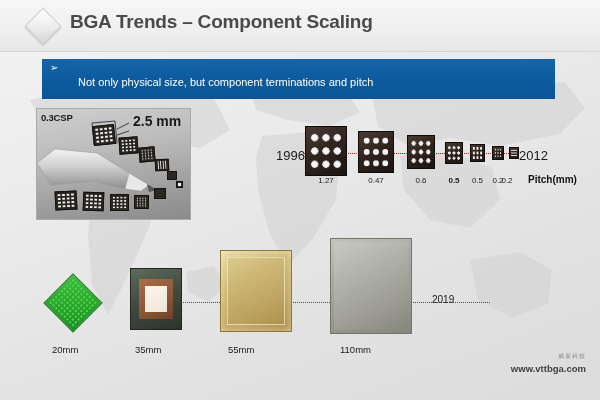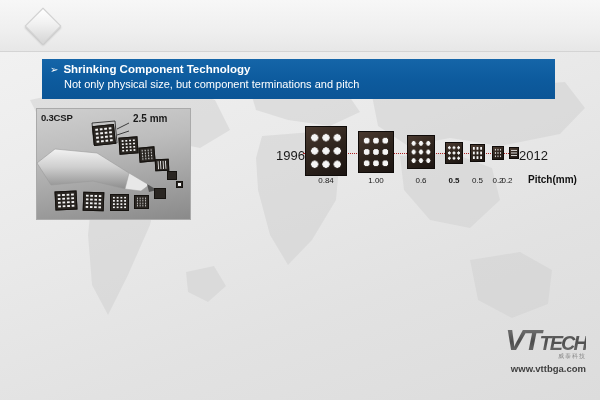--- a/index.html
+++ b/index.html
@@ -77,21 +77,21 @@
   }
   #banner-heading {
     color: #ffffff;
     font-size: 11.5px;
     font-weight: bold;
     white-space: nowrap;
   }
   #banner-sub {
     color: #ffffff;
     font-size: 11px;
-    margin-left: 14px;
+    margin-left: 28px;
     margin-top: 3px;
     white-space: nowrap;
   }
 
   
   #csp-photo {
     position: absolute;
     left: 36px; top: 108px;
     width: 155px; height: 112px;
     background: linear-gradient(170deg, #cfcfcf 0%, #bdbdbd 35%, #9d9d9d 75%, #8a8a8a 100%);
@@ -103,21 +103,21 @@
     left: 4px; top: 3px;
     font-size: 9.5px;
     font-weight: bold;
     color: #1a1a1a;
     z-index: 4;
     letter-spacing: -0.2px;
   }
   #csp-dim-label {
     position: absolute;
     left: 96px; top: 4px;
-    font-size: 10px;
+    font-size: 14px;
     font-weight: bold;
     color: #1a1a1a;
     z-index: 4;
     white-space: nowrap;
   }
 
   .csp-chip {
     position: absolute;
     background: #2a2622;
     border: 1px solid #15120f;
@@ -313,26 +313,26 @@
       <path d="M262 76 L312 72 L340 96 L336 140 L312 180 L288 205 L270 175 L258 130 L256 98 Z"></path>
       <path d="M370 26 L440 14 L510 26 L565 22 L585 48 L560 74 L500 86 L450 78 L408 86 L378 66 Z"></path>
       <path d="M400 96 L450 92 L492 108 L500 140 L470 168 L430 160 L404 130 Z"></path>
       <path d="M470 200 L520 192 L552 210 L548 244 L512 258 L478 240 Z"></path>
       <path d="M186 212 L214 206 L226 226 L208 242 L188 232 Z"></path>
     </g>
   </svg>
 
   <div id="header">
     <div id="diamond-icon"></div>
+    <div id="page-title">BGA Trends – Component Scaling</div>
   </div>
 
   <div id="banner">
     <div id="banner-heading-row">
       <span id="banner-arrow-icon">➢</span>
-      <span id="banner-heading">Shrinking Component Technology</span>
     </div>
     <div id="banner-sub">Not only physical size, but component terminations and pitch</div>
   </div>
 
   <div id="csp-photo">
     <div id="csp-label">0.3CSP</div>
     <div id="csp-dim-label">2.5 mm</div>
 
     <svg width="155" height="112" style="position:absolute;left:0;top:0;z-index:1">
       <defs>
@@ -362,37 +362,59 @@
     <div class="csp-chip" style="left:97px;top:86px;width:15px;height:14px"></div>
     <div class="csp-chip" style="left:117px;top:79px;width:12px;height:11px"></div>
   </div>
 
   <div id="pitch-row">
     <div id="pitch-conn"></div>
     <div id="pitch-year-start">1996</div>
     <div id="pitch-year-end">2012</div>
     <div id="pitch-packages">
         <div class="pkg" style="left: 29px; top: 0px; width: 42px; height: 50px;"></div>
-        <div class="pitch-label" style="left: 23px; width: 54px;">0.84</div>
+        <div class="pitch-label" style="left: 23px; width: 54px;">1.27</div>
         <div class="pkg" style="left: 82px; top: 5px; width: 36px; height: 42px;"></div>
-        <div class="pitch-label" style="left: 76px; width: 48px;">1.00</div>
+        <div class="pitch-label" style="left: 76px; width: 48px;">0.47</div>
         <div class="pkg" style="left: 131px; top: 9px; width: 28px; height: 34px;"></div>
         <div class="pitch-label" style="left: 125px; width: 40px;">0.6</div>
         <div class="pkg" style="left: 169px; top: 16px; width: 18px; height: 22px;"></div>
         <div class="pitch-label" style="left: 163px; width: 30px; font-weight: bold;">0.5</div>
         <div class="pkg" style="left: 194px; top: 18px; width: 15px; height: 18px;"></div>
         <div class="pitch-label" style="left: 188px; width: 27px;">0.5</div>
         <div class="pkg" style="left: 216px; top: 20px; width: 12px; height: 14px;"></div>
         <div class="pitch-label" style="left: 210px; width: 24px;">0.2</div>
         <div class="pkg" style="left: 233px; top: 21px; width: 10px; height: 12px;"></div>
         <div class="pitch-label" style="left: 220px; width: 22px;">0.2</div>
       </div>
     <div id="pitch-unit-label">Pitch(mm)</div>
   </div>
 
+  <div id="size-row">
+    <div id="size-conn"></div>
+    <div id="size-year">2019</div>
+
+    <div class="size-chip" id="chip-20"></div>
+    <div class="size-chip" id="chip-35">
+      <div class="inner1"></div>
+        <div class="inner2"></div>
+    </div>
+    <div class="size-chip" id="chip-55">
+      <div class="inner1"></div>
+    </div>
+    <div class="size-chip" id="chip-110">
+      <div class="inner1"></div>
+    </div>
+
+    <div id="size-labels">
+        <div class="size-label" style="left: 12px;">20mm</div>
+        <div class="size-label" style="left: 95px;">35mm</div>
+        <div class="size-label" style="left: 188px;">55mm</div>
+        <div class="size-label" style="left: 300px;">110mm</div>
+      </div>
+  </div>
 
   <div id="logo-block">
-    <div id="logo-mark"><span>VT</span><span class="small">TECH</span></div>
     <div id="logo-cn">威泰科技</div>
     <div id="logo-url">www.vttbga.com</div>
   </div>
 
 </div>
 
 </body></html>

